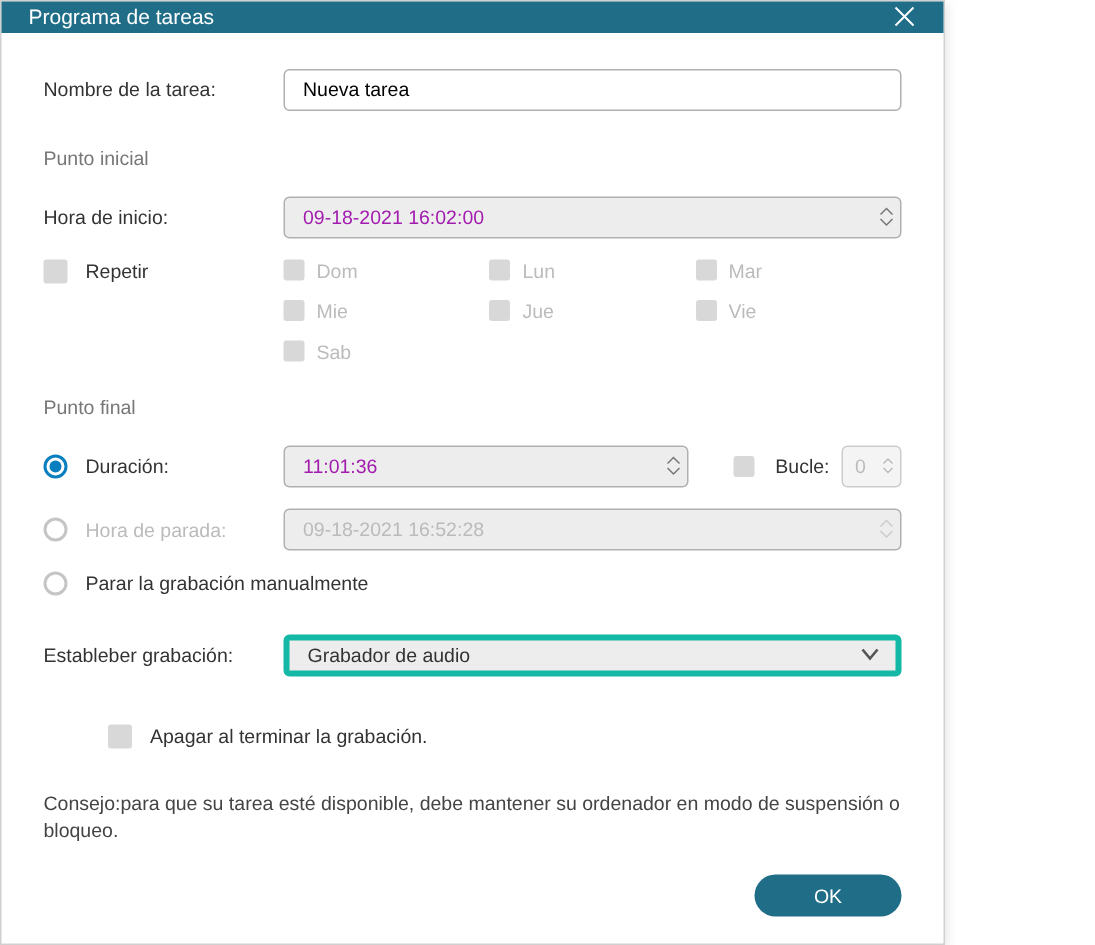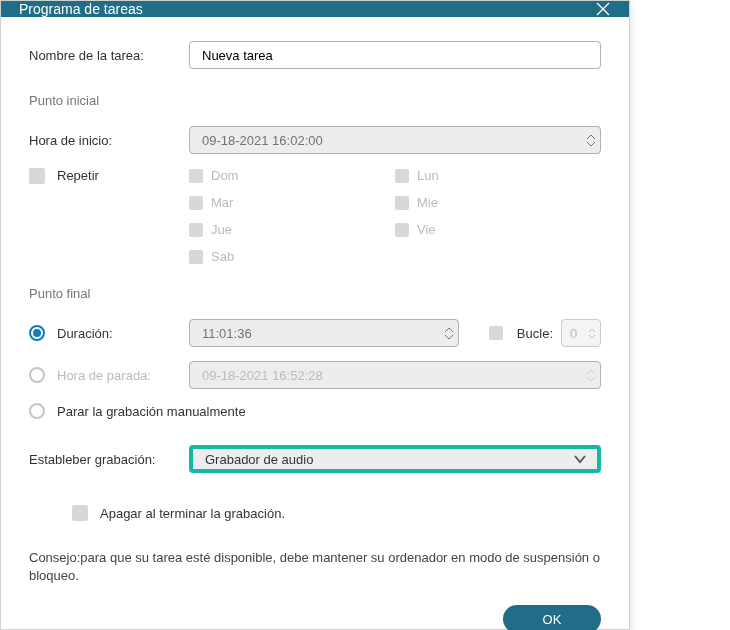--- a/index.html
+++ b/index.html
@@ -13,33 +13,33 @@
   .label-col { width: 160px; flex-shrink: 0; }
   .field-col { flex: 1; }
   .section-heading { color: #777; font-size: 13px; margin: 10px 0 18px 0; }
   input[type="text"].text-input {
     width: 100%; height: 28px; border: 1px solid #b0b0b0; border-radius: 4px;
     padding: 0 12px; font-size: 13px; outline: none;
   }
   .spinner-input {
     width: 100%; height: 28px; border: 1px solid #b0b0b0; border-radius: 4px;
     background: #ededed; display: flex; align-items: center; padding: 0 4px 0 12px;
-    font-size: 13px; color: #737373;
+    font-size: 13px; color: #a21caf;
   }
   .spinner-input.narrow { width: 100%; }
   .spinner-input.disabled { color: #bbb; }
   .spinner-input .value { flex: 1; }
   .spinner-arrows { display: flex; flex-direction: column; gap: 1px; margin-left: 6px; cursor: pointer; }
   .spinner-arrows svg { display: block; }
   .checkbox {
     width: 16px; height: 16px; background: #d8d8d8; border-radius: 2px; flex-shrink: 0; margin-right: 12px; cursor: pointer;
   }
   .checkbox.small { width: 14px; height: 14px; margin-right: 8px; }
   .day-grid {
-    display: grid; grid-template-columns: repeat(2, 1fr); row-gap: 12px; column-gap: 0;
+    display: grid; grid-template-columns: repeat(3, 1fr); row-gap: 12px; column-gap: 0;
     color: #bbb;
   }
   .day-item { display: flex; align-items: center; font-size: 13px; }
   .radio {
     width: 16px; height: 16px; border: 2px solid #c5c5c5; border-radius: 50%; flex-shrink: 0;
     margin-right: 12px; position: relative; cursor: pointer;
   }
   .radio.selected { border-color: #0a7fbf; }
   .radio.selected::after {
     content: ""; position: absolute; width: 8px; height: 8px; background: #0a7fbf;
@@ -98,21 +98,21 @@
               </svg>
             <svg width="10" height="6">
                 <path d="M1 1 L5 5 L9 1" stroke="#777" stroke-width="1" fill="none"></path>
               </svg>
           </span>
         </div>
       </div>
     </div>
 
     <div class="row" style="align-items:flex-start;">
-      <div class="label-col" style="display:flex;">
+      <div class="label-col" style="display:flex;align-items:center;">
         <span class="checkbox"></span>
         <span>Repetir</span>
       </div>
       <div class="field-col">
         <div class="day-grid">
           <div class="day-item">
               <span class="checkbox small"></span>
               <span>Dom</span>
             </div>
           <div class="day-item">
@@ -174,21 +174,21 @@
               <svg width="8" height="5">
                   <path d="M1 1 L4 4 L7 1" stroke="#bbb" stroke-width="1" fill="none"></path>
                 </svg>
             </span>
           </div>
         </div>
       </div>
     </div>
 
     <div class="row">
-      <div class="label-col" style="display:flex;align-items:center;color:#bbb;">
+      <div class="label-col" style="display:flex;align-items:flex-end;color:#bbb;">
         <span class="radio"></span>
         <span>Hora de parada:</span>
       </div>
       <div class="field-col">
         <div class="spinner-input disabled">
           <span class="value">09-18-2021 16:52:28</span>
           <span class="spinner-arrows">
             <svg width="10" height="6">
                 <path d="M1 5 L5 1 L9 5" stroke="#ccc" stroke-width="1" fill="none"></path>
               </svg>

